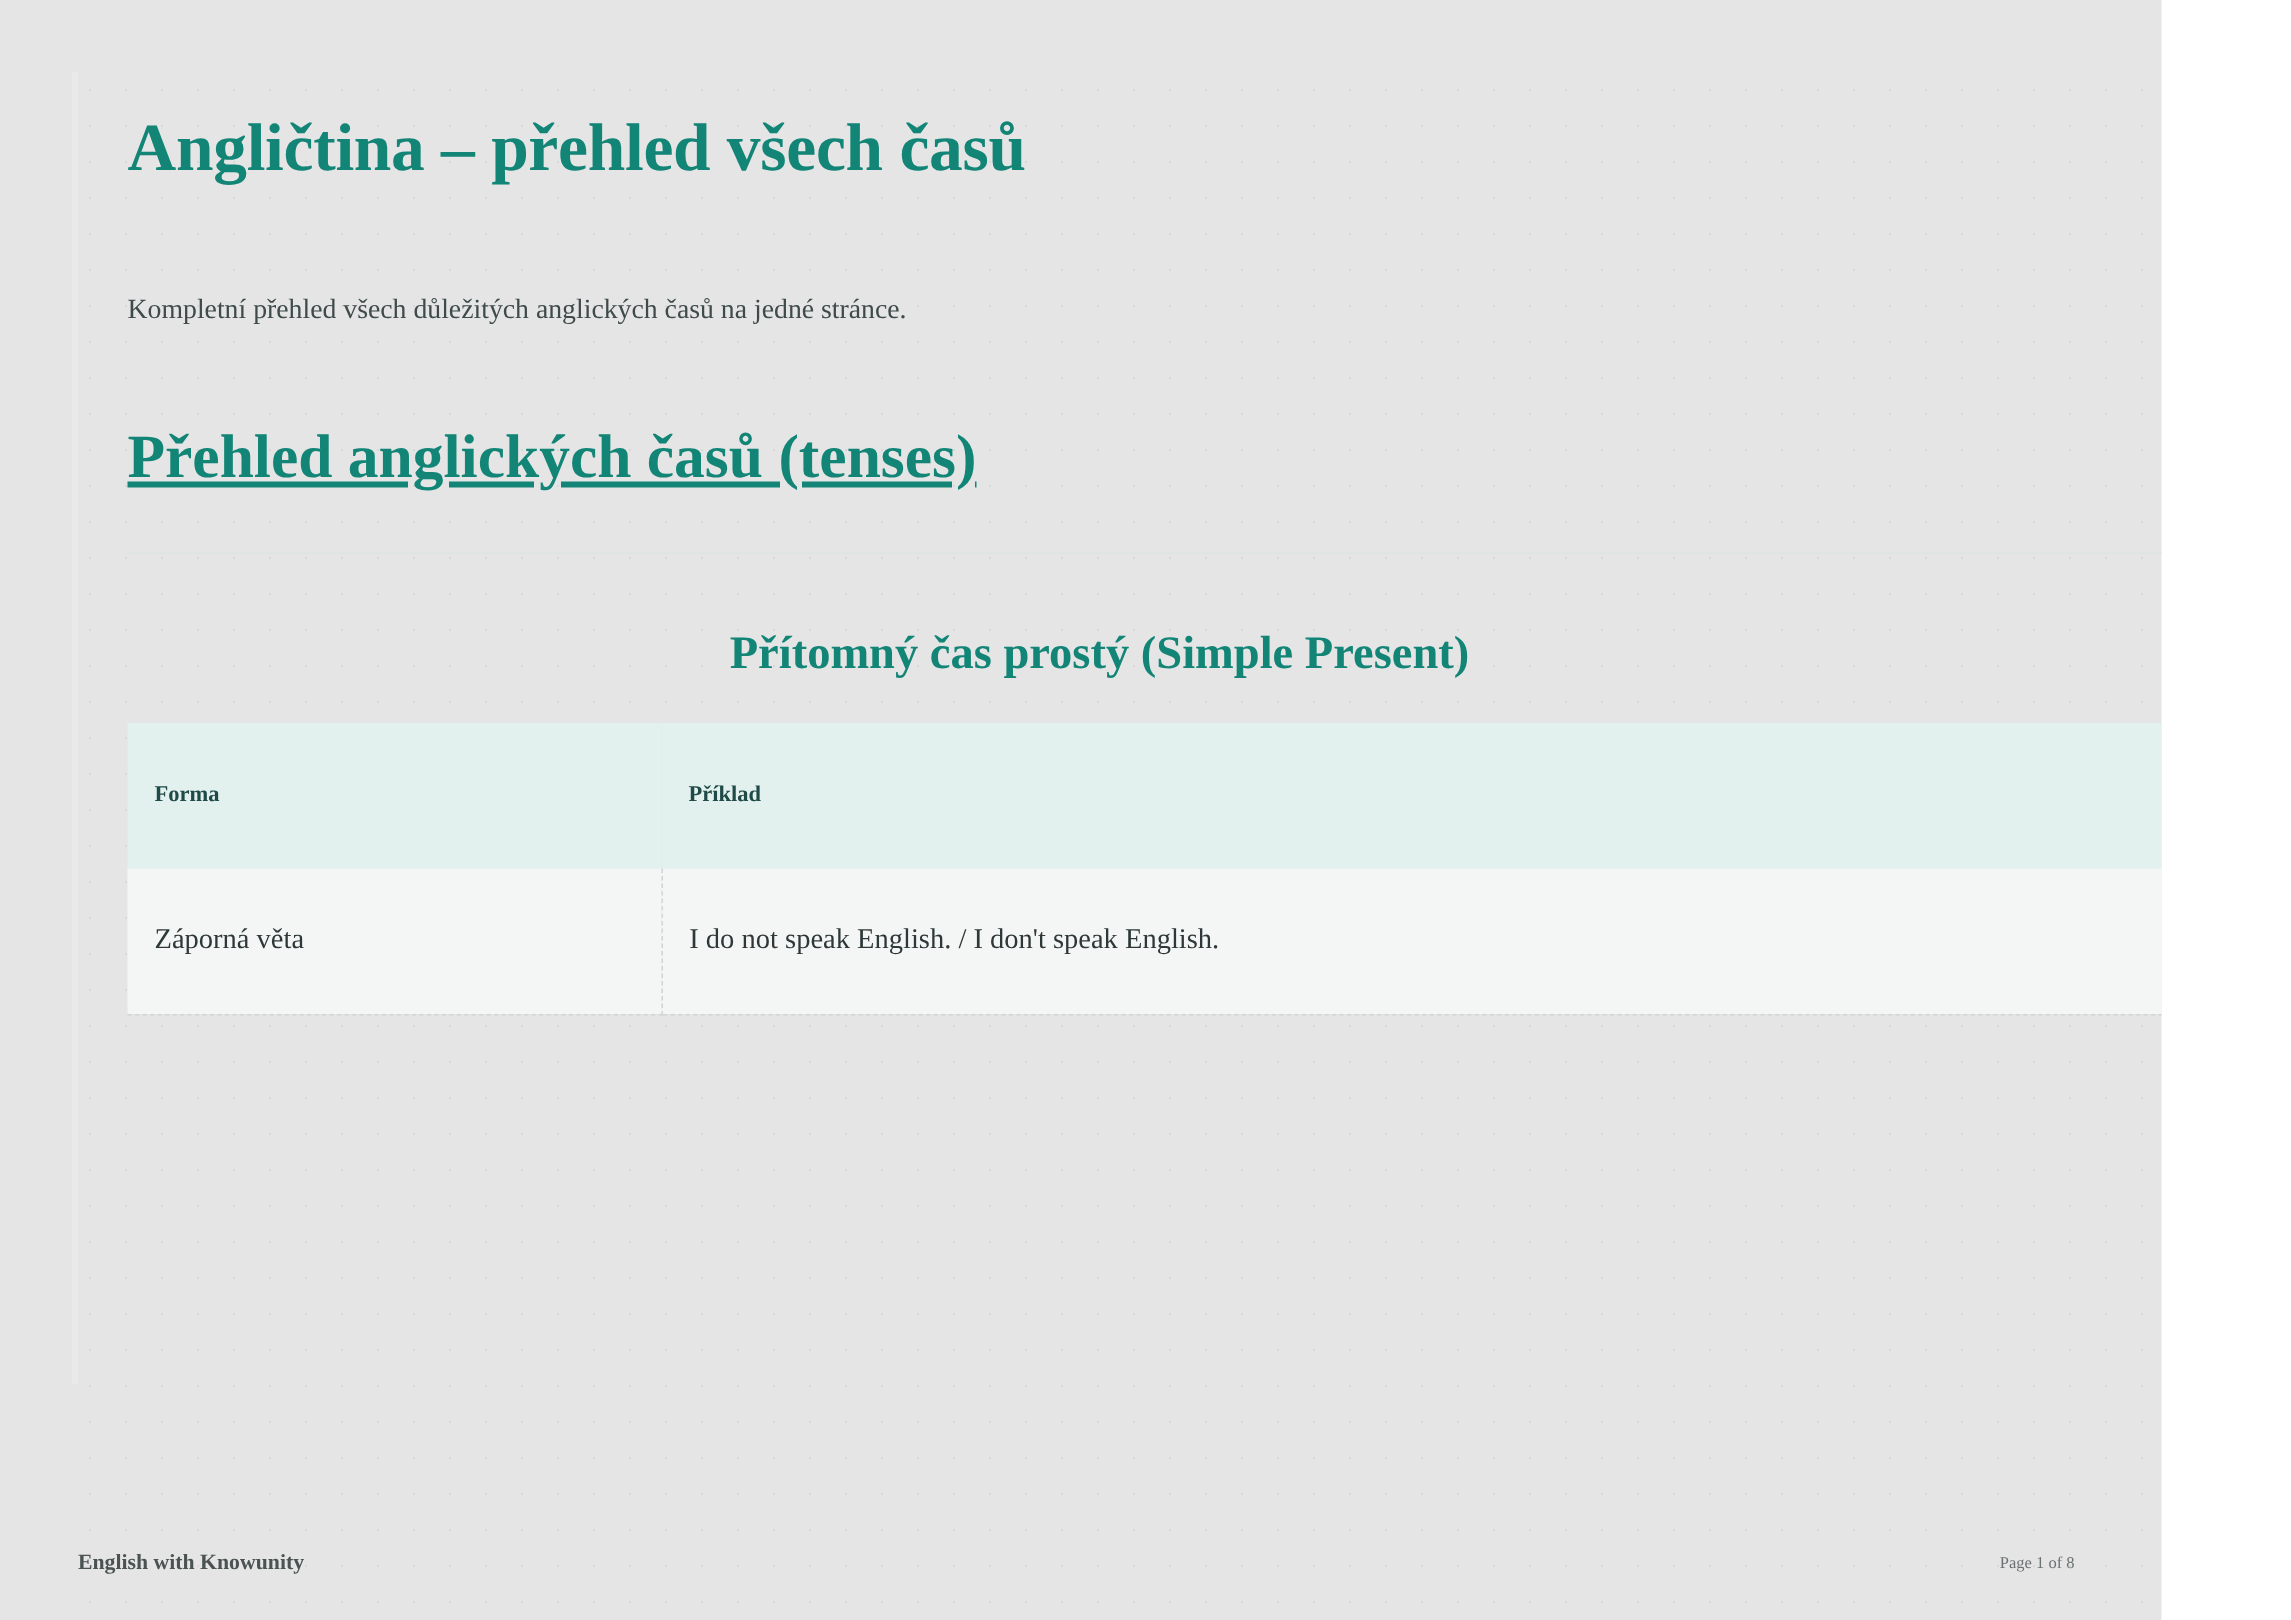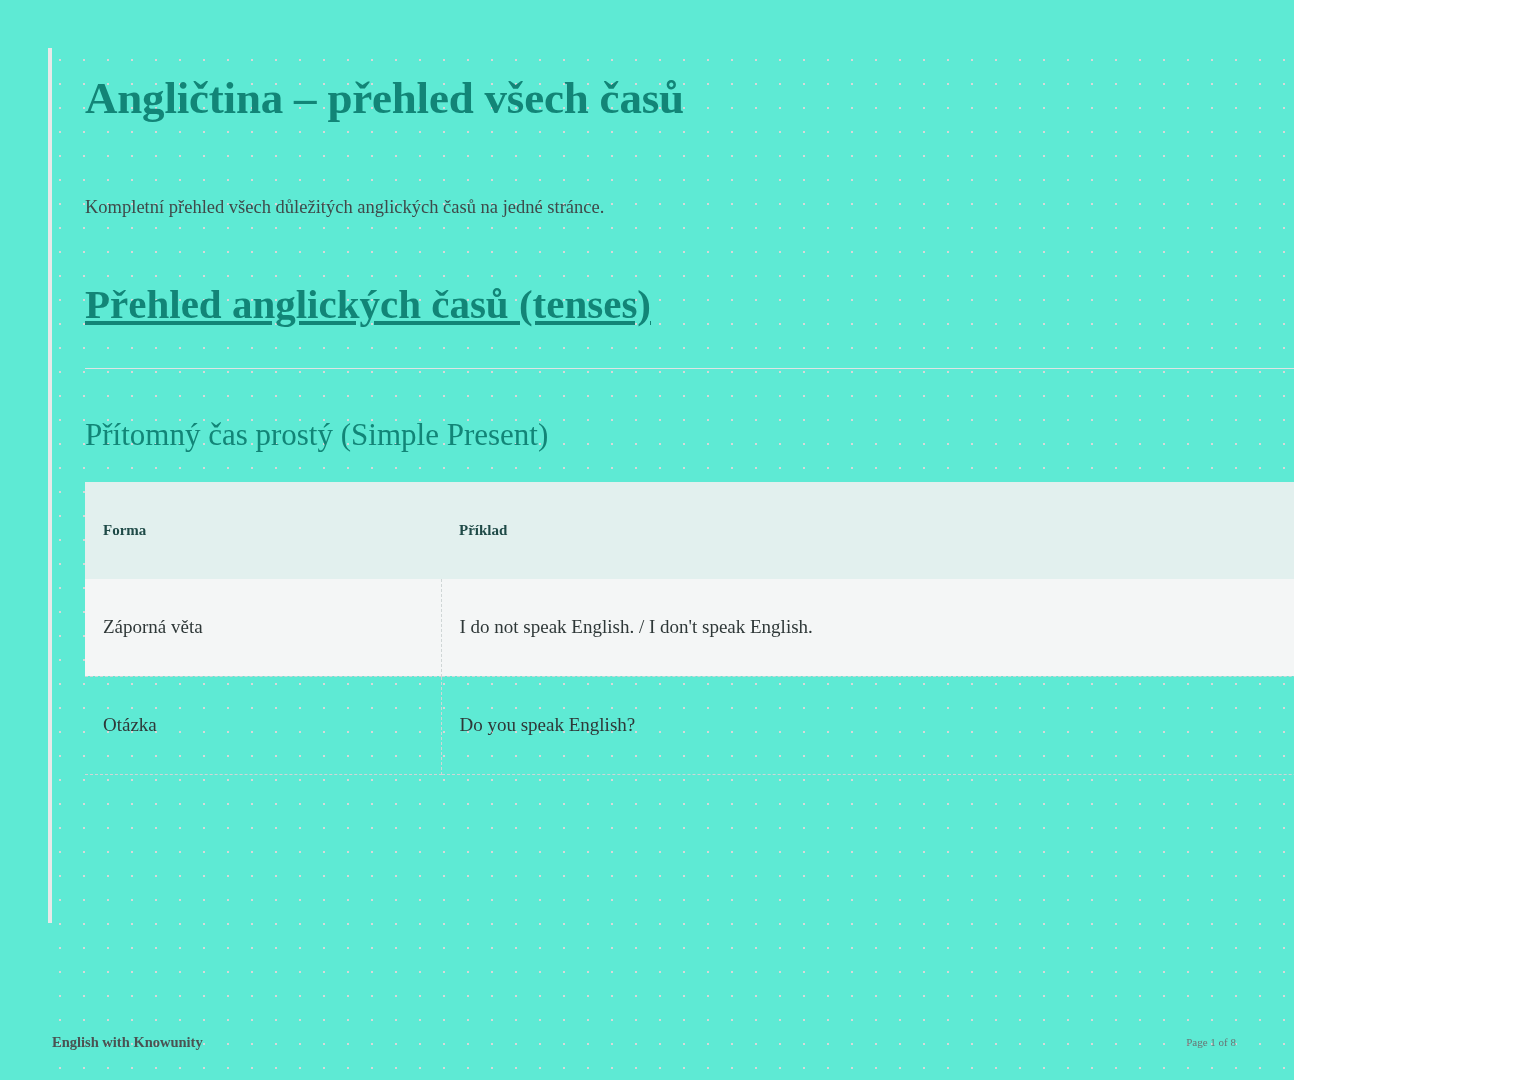--- a/index.html
+++ b/index.html
@@ -2,23 +2,23 @@
 <html><head>
 <meta charset="utf-8">
 <style>
   html, body {
     margin: 0;
     padding: 0;
     background: #ffffff;
   }
   .page {
     position: relative;
-    width: 1294px;
+    width: 1441px;
     height: 1080px;
-    background: #5eead4;
+    background: #e5e5e5;
     overflow: hidden;
     font-family: "Liberation Serif", serif;
   }
   
   .dot-grid {
     position: absolute;
     left: 48px;
     top: 48px;
     right: 0;
     bottom: 0;
@@ -66,23 +66,24 @@
     color: #3f4a4a;
     margin: 27px 0 0 0;
   }
   .divider {
     margin-top: 40px;
     border-top: 1px solid #dfe4e4;
     width: 1372px;
   }
   h2.tense-title {
     font-size: 31px;
-    font-weight: normal;
+    font-weight: bold;
     color: #128577;
     margin: 48px 0 0 0;
+    text-align: center;
   }
   table.tense-table {
     margin-top: 29px;
     width: 1372px;
     border-collapse: collapse;
     table-layout: fixed;
   }
   table.tense-table th {
     background: #e2f0ee;
     text-align: left;
@@ -156,24 +157,20 @@
         <tr>
           <th>Forma</th>
           <th>Příklad</th>
         </tr>
       </thead>
       <tbody>
         <tr class="alt">
           <td>Záporná věta</td>
           <td>I do not speak English. / I don't speak English.</td>
         </tr>
-        <tr class="last">
-          <td>Otázka</td>
-          <td>Do you speak English?</td>
-        </tr>
       </tbody>
     </table>
   </div>
 
   <div class="footer">
     <div class="footer-left">English with Knowunity</div>
     <div class="footer-right">Page 1 of 8</div>
   </div>
 </div>
 

